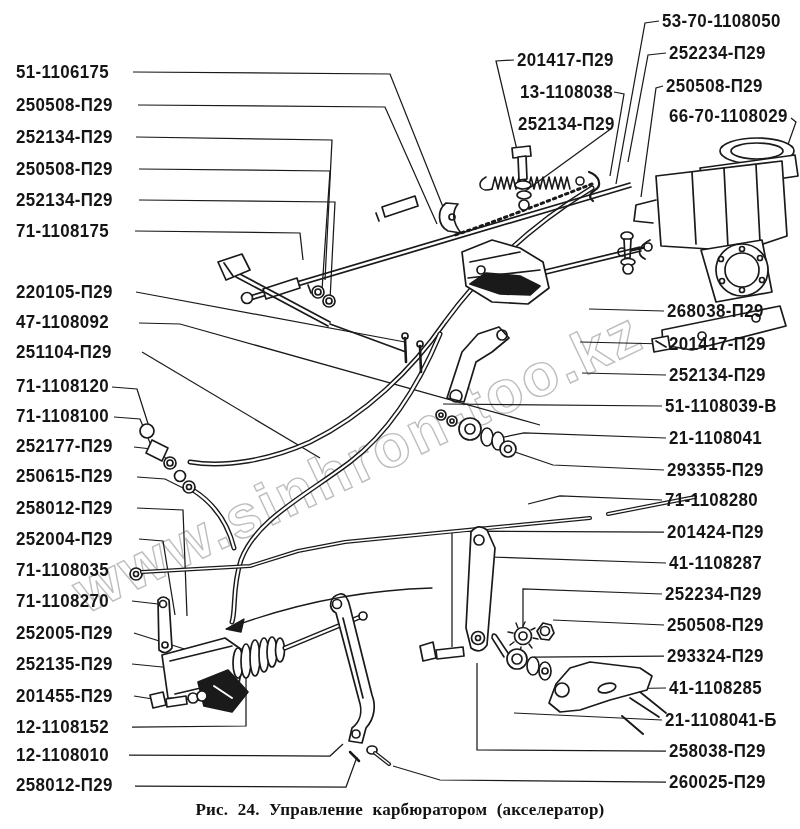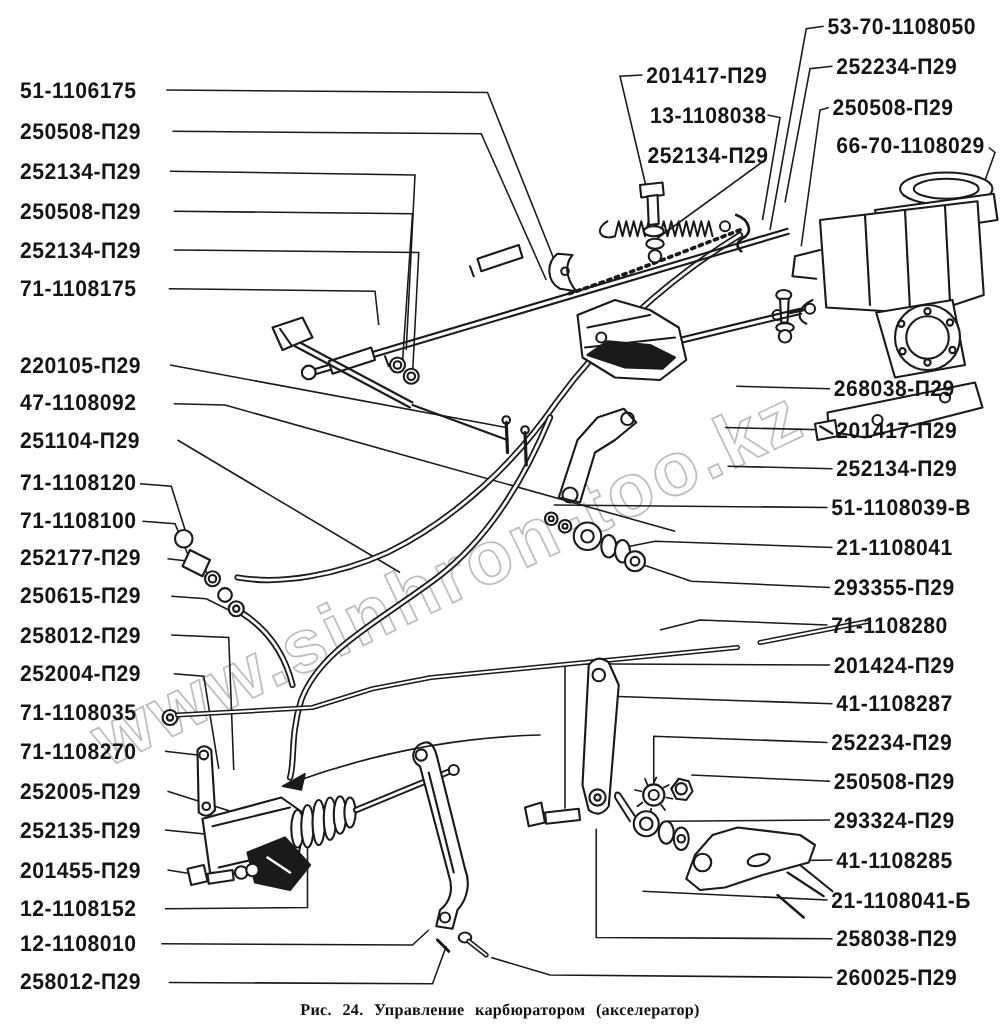--- a/index.html
+++ b/index.html
@@ -3,21 +3,21 @@
 <meta charset="utf-8">
 <style>
   html,body{margin:0;padding:0;background:#fff;}
   .canvas{position:relative;width:800px;height:829px;background:#fff;overflow:hidden;
           font-family:"Liberation Sans",sans-serif;}
   svg{position:absolute;left:0;top:0;}
   .lbl{position:absolute;font-weight:bold;font-size:18px;line-height:22px;
        letter-spacing:.4px;color:#151515;white-space:nowrap;
        transform:scaleX(.94);transform-origin:left center;}
   .caption{position:absolute;left:0;top:800px;width:800px;text-align:center;
-       font-family:"Liberation Serif",serif;font-weight:bold;font-size:13px;
+       font-family:"Liberation Serif",serif;font-weight:bold;font-size:17px;
        color:#111;word-spacing:5px;letter-spacing:.2px;}
 </style>
 </head>
 <body>
 
 <div class="canvas">
 
 <svg width="800" height="829" viewBox="0 0 800 829">
 
   <text transform="translate(86,614) rotate(-25.5)" font-family="Liberation Sans, sans-serif" font-weight="bold" font-size="60" fill="none" stroke="#a8a8a8" stroke-width="1.4" opacity="0.75" letter-spacing="3">www.sinhron-too.kz</text>

